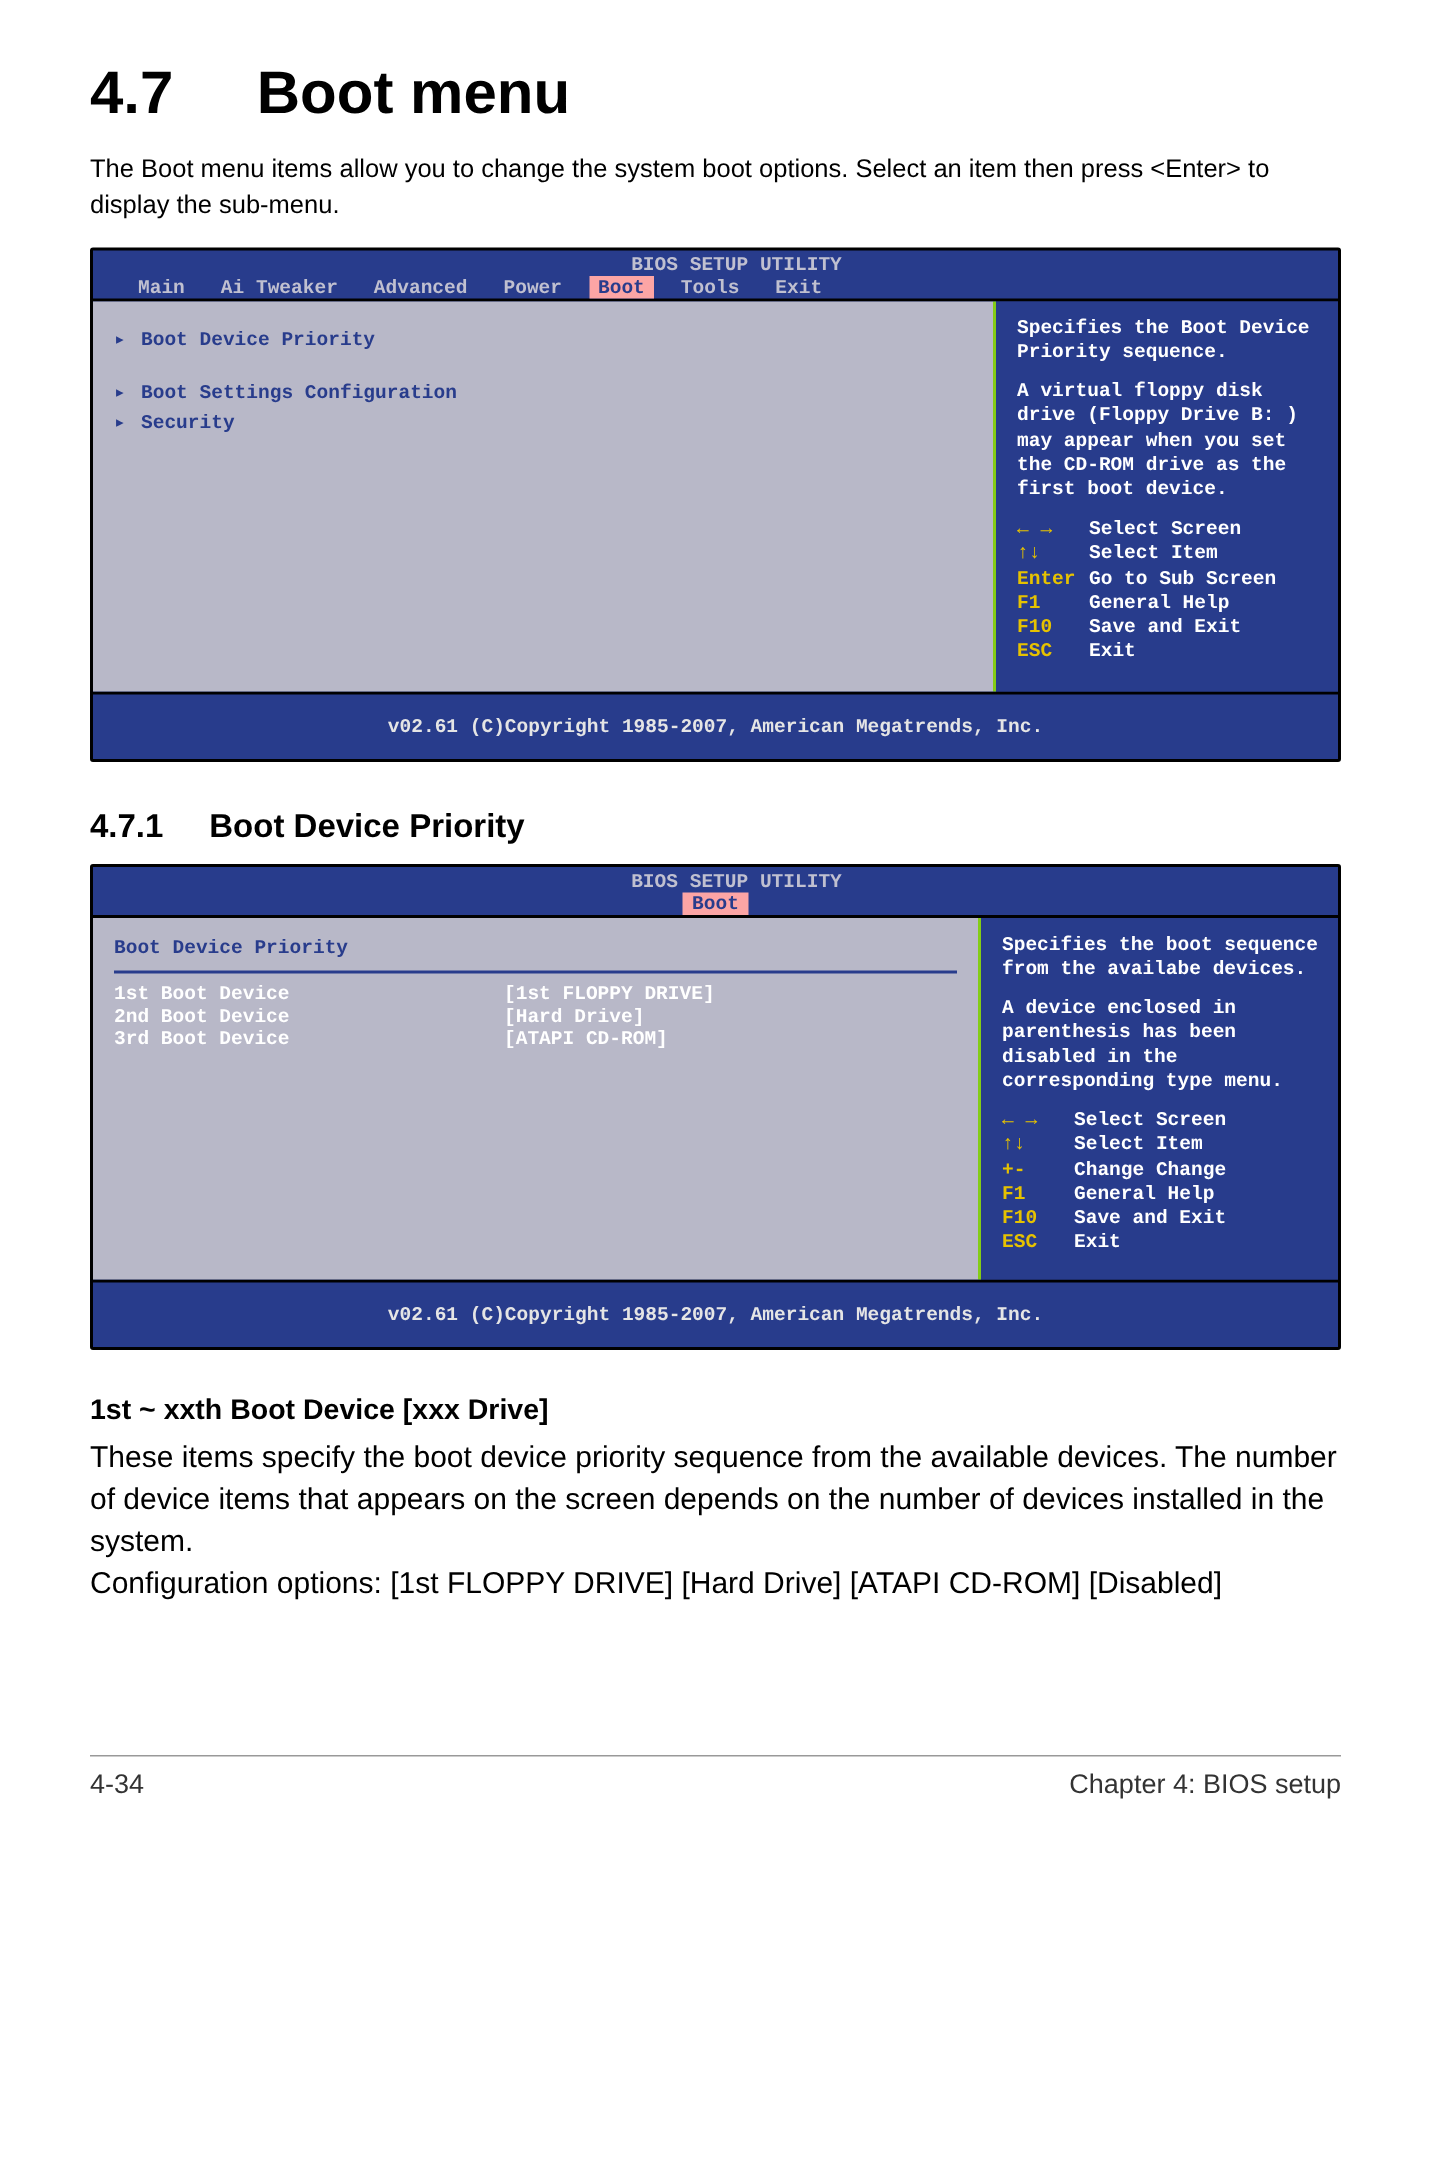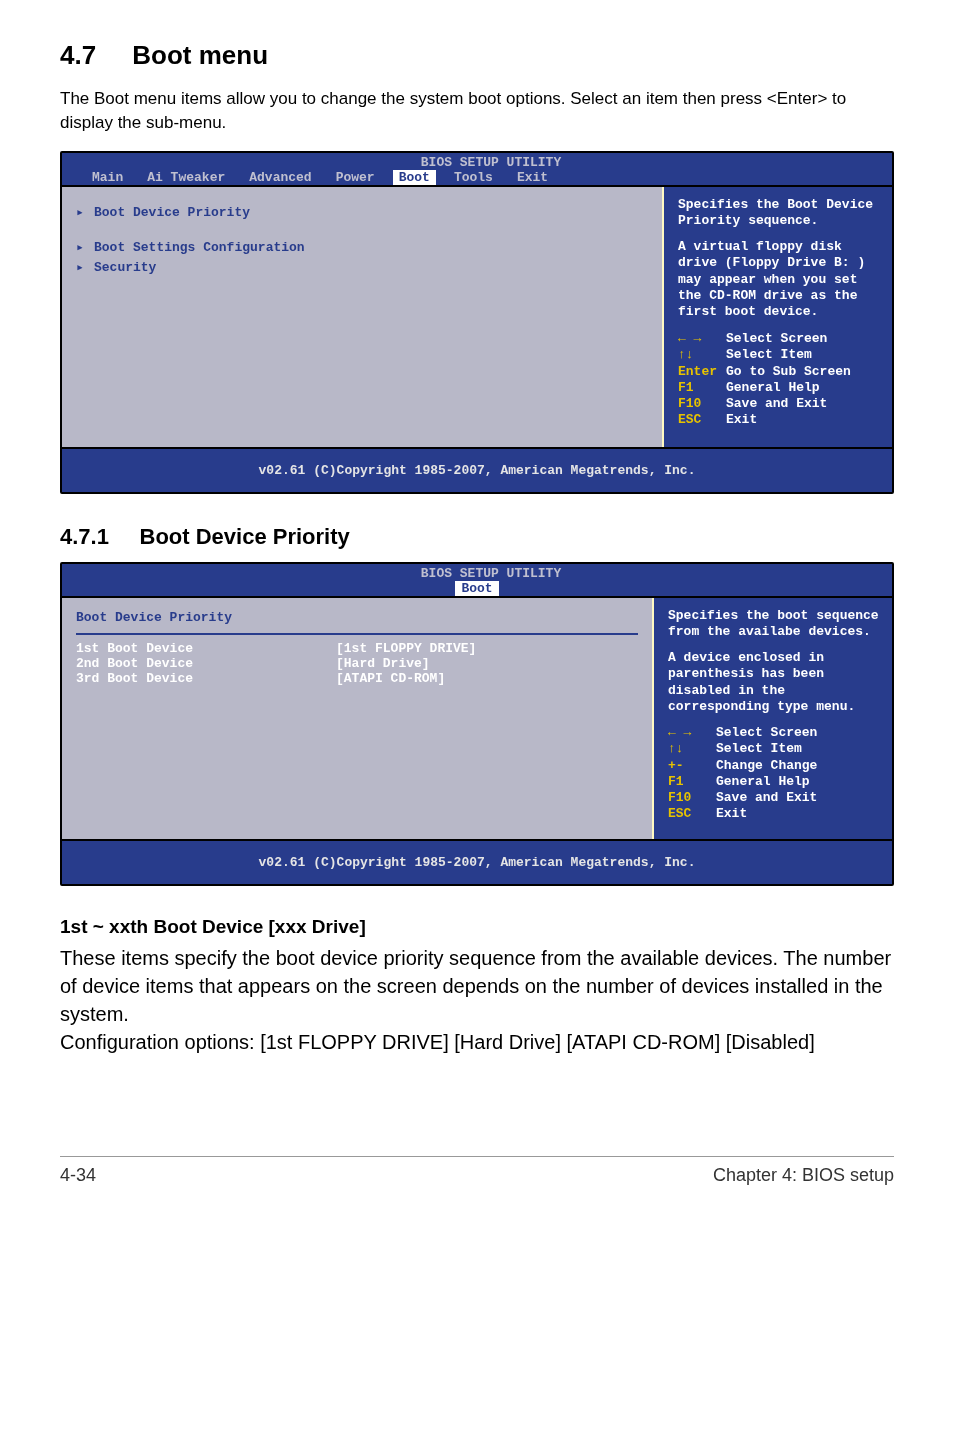--- a/index.html
+++ b/index.html
@@ -5,21 +5,21 @@
   * { box-sizing: border-box; margin: 0; padding: 0; }
   body {
     font-family: Arial, Helvetica, sans-serif;
     background: #ffffff;
     width: 954px;
     margin: 0 auto;
     padding: 40px 60px 20px 60px;
     color: #000;
   }
   .section-title {
-    font-size: 26px;
+    font-size: 40px;
     font-weight: bold;
     margin-bottom: 16px;
   }
   .intro-text {
     font-size: 17px;
     line-height: 1.4;
     margin-bottom: 16px;
   }
   .bios-box {
     border: 2px solid #000;
@@ -38,21 +38,21 @@
     margin-left: 28px;
   }
   .bios-tabs {
     display: flex;
     gap: 12px;
     padding: 0 12px 0 24px;
     color: #c0c0d0;
   }
   .bios-tab-item { padding: 0 6px; }
   .bios-tab-active {
-    background: #ffffff;
+    background: #fca5a5;
     color: #283c8c;
     padding: 0 6px;
   }
   .bios-body {
     display: flex;
     border-top: 2px solid #000;
   }
   .bios-left {
     flex: 1;
     background: #b8b8c8;
@@ -68,21 +68,21 @@
   }
   .arrow-col {
     width: 18px;
     color: #283c8c;
   }
   .bios-right {
     width: 230px;
     background: #283c8c;
     color: #fff;
     padding: 10px 10px 10px 14px;
-    border-left: 2px solid #fef9c3;
+    border-left: 2px solid #84cc16;
     display: flex;
     flex-direction: column;
     justify-content: space-between;
   }
   .bios-right-small {
     width: 240px;
   }
   .help-block { line-height: 1.25; margin-bottom: 10px; }
   .controls-block { line-height: 1.25; }
   .ctrl-row { display: flex; }

